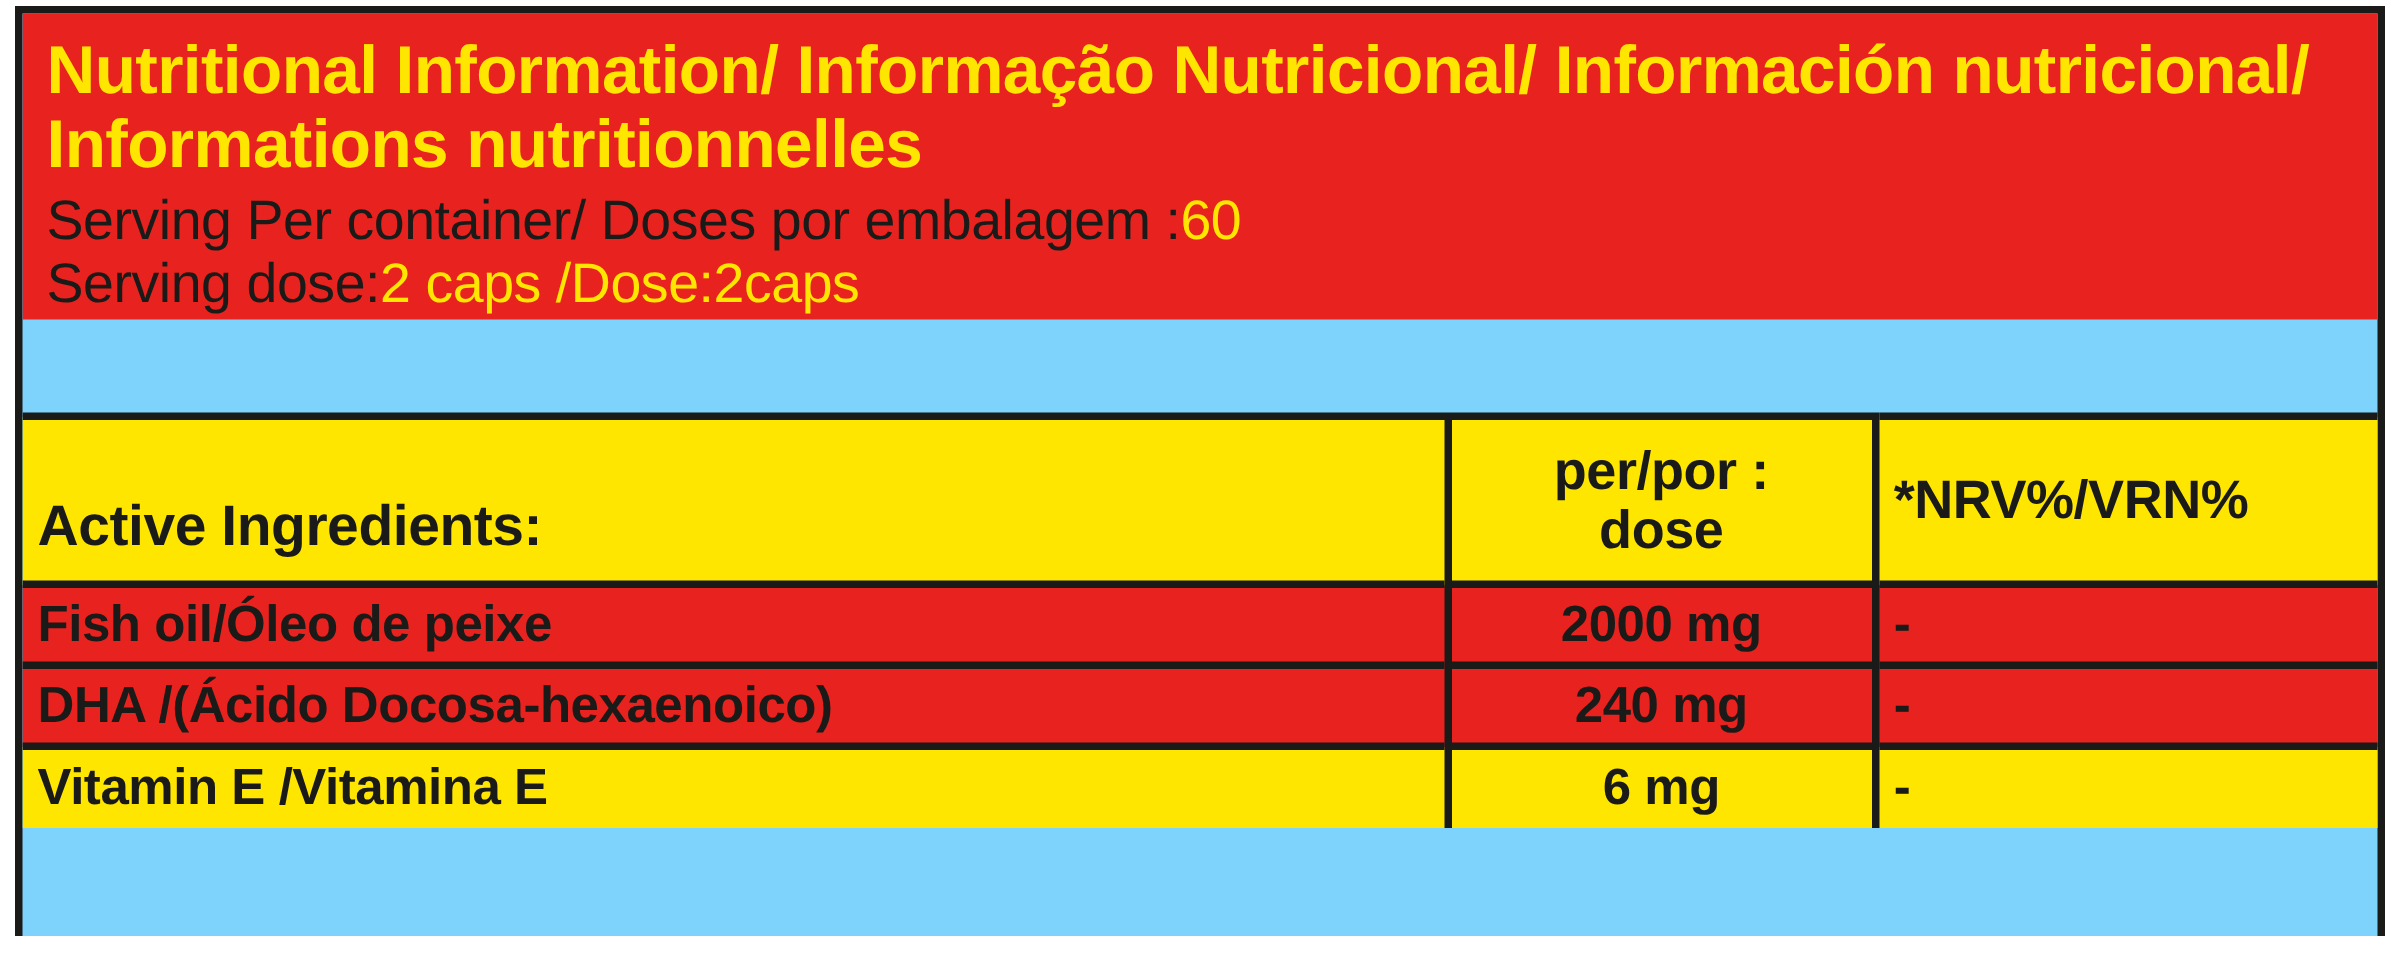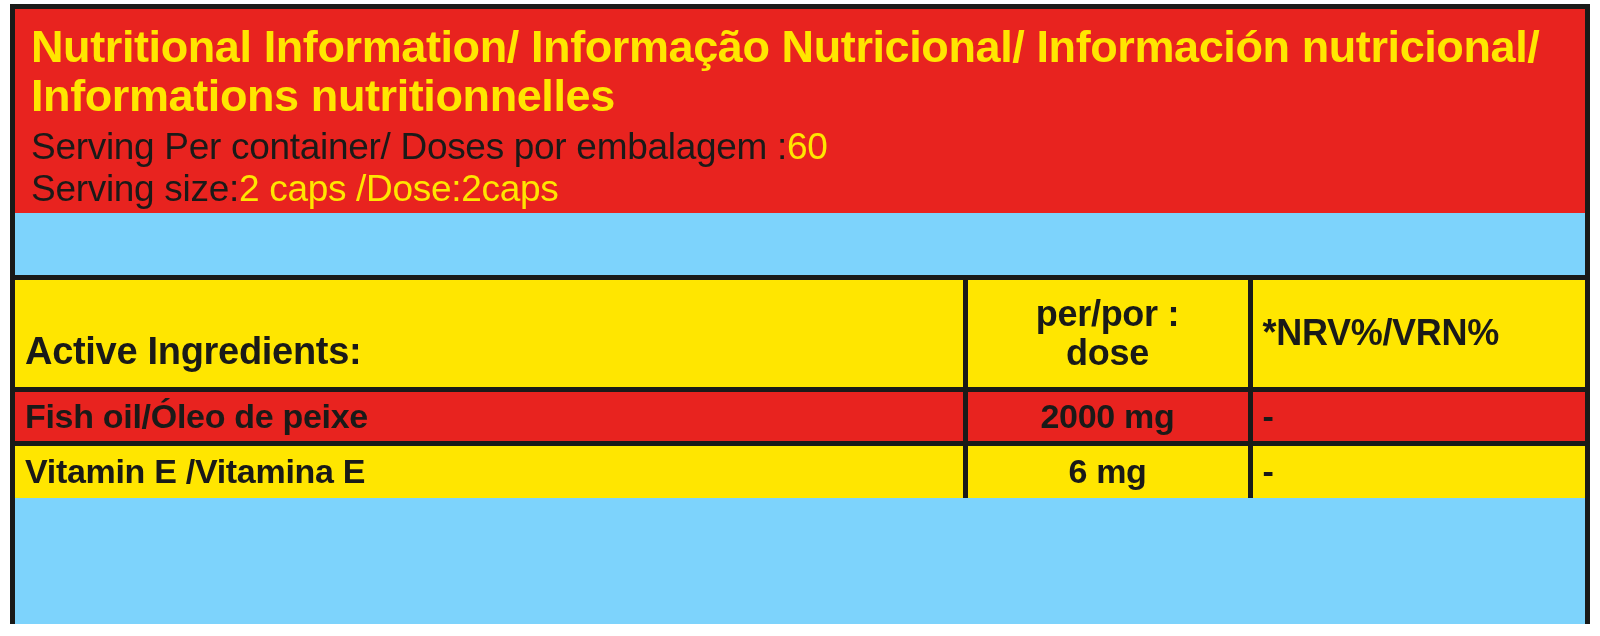--- a/index.html
+++ b/index.html
@@ -119,21 +119,21 @@
   <div class="label-frame">
 
     <div class="header">
       <div class="header-title">Nutritional Information/ Informação Nutricional/ Información nutricional/ Informations nutritionnelles</div>
 
       <div class="serving-line">
         <span>Serving Per container/ Doses por embalagem :</span><span class="hl">60</span>
       </div>
 
       <div class="serving-line">
-        <span>Serving size:</span><span class="hl">2 caps /Dose:2caps</span>
+        <span>Serving dose:</span><span class="hl">2 caps /Dose:2caps</span>
       </div>
     </div>
 
     <table class="nutr-table">
       <tbody>
         <tr class="row-yellow head-row">
           <td class="col-name first">Active Ingredients:</td>
           <td class="col-dose">
             <span class="head-dose-text">per/por :
 dose</span>
@@ -143,20 +143,25 @@
           </td>
         </tr>
 
         <tr class="row-red">
           <td class="col-name first">Fish oil/Óleo de peixe</td>
           <td class="col-dose">2000 mg</td>
           <td class="col-nrv dash">-</td>
         </tr>
 
 
+        <tr class="row-red">
+          <td class="col-name first">DHA /(Ácido Docosa-hexaenoico)</td>
+          <td class="col-dose">240 mg</td>
+          <td class="col-nrv dash">-</td>
+        </tr>
 
         <tr class="row-yellow">
           <td class="col-name first">Vitamin E /Vitamina E</td>
           <td class="col-dose">6 mg</td>
           <td class="col-nrv dash">-</td>
         </tr>
       </tbody>
     </table>
 
   </div>

